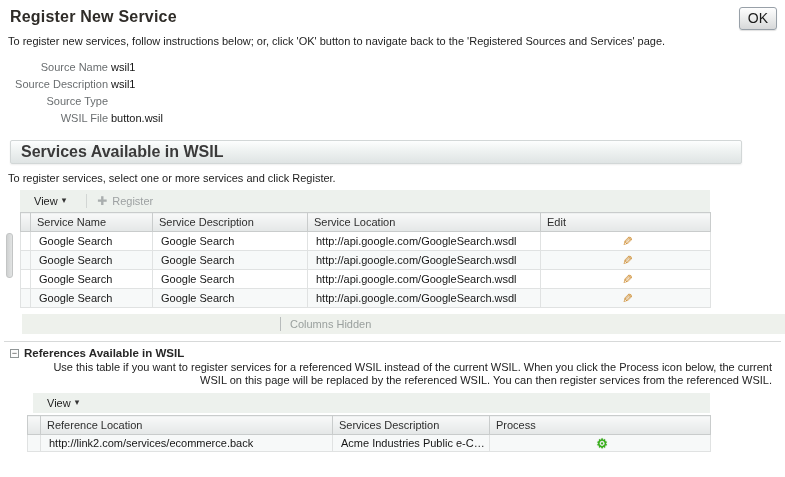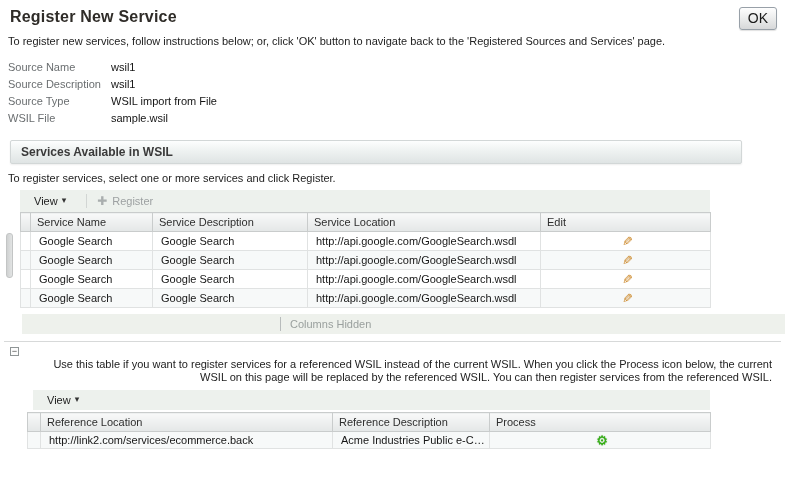--- a/index.html
+++ b/index.html
@@ -20,27 +20,27 @@
     font-family: "Liberation Sans", sans-serif; font-size: 14px; color: #1a1a1a;
     background: linear-gradient(#fefefe, #e9eaea 55%, #d7d8d9);
     border: 1px solid #98a0a8; border-radius: 3px;
     box-shadow: 0 1px 1px rgba(0,0,0,.12);
     cursor: pointer;
   }
   .intro { margin: 9px 8px 0 8px; color: #222; }
 
   .form-area { margin: 12px 0 0 8px; }
   .form-row { display: flex; line-height: 17px; }
-  .form-label { width: 100px; text-align: left; color: #6a6e70; }
+  .form-label { width: 100px; text-align: right; color: #6a6e70; }
   .form-value { margin-left: 3px; color: #141414; }
 
   .section-bar {
     margin: 13px 10px 0 10px; height: 24px; line-height: 22px;
     padding-left: 10px;
-    font-weight: bold; font-size: 12px; color: #3a3a3a;
+    font-weight: bold; font-size: 16px; color: #3a3a3a;
     background: linear-gradient(#fdfefe, #eef2f1 45%, #dfe4e4);
     border: 1px solid #d2d7d7; border-radius: 2px;
     box-shadow: 0 1px 2px rgba(0,0,0,.07);
     width: 732px;
   }
   .svc-instruction { margin: 8px 8px 6px 8px; color: #222; }
 
   .toolbar {
     margin-left: 20px; width: 690px; height: 22px;
     background: #edf1ed;
@@ -111,25 +111,24 @@
   <div class="form-row">
     <span class="form-label">Source Name</span>
     <span class="form-value">wsil1</span>
   </div>
   <div class="form-row">
     <span class="form-label">Source Description</span>
     <span class="form-value">wsil1</span>
   </div>
   <div class="form-row">
     <span class="form-label">Source Type</span>
-    <span class="form-value">WSIL import from File</span>
   </div>
   <div class="form-row">
     <span class="form-label">WSIL File</span>
-    <span class="form-value">sample.wsil</span>
+    <span class="form-value">button.wsil</span>
   </div>
 </div>
 
 <div class="section-bar">Services Available in WSIL</div>
 
 <div class="svc-instruction">To register services, select one or more services and click Register.</div>
 
 <div class="toolbar">
   <span class="view-menu">
     <span>View</span>
@@ -192,20 +191,21 @@
   </table>
 
 <div class="columns-hidden-strip">
   <span class="columns-hidden-label">Columns Hidden</span>
 </div>
 
 <hr class="rule">
 
 <div class="ref-header-row">
   <span class="collapse-box">−</span>
+  <span class="ref-title">References Available in WSIL</span>
 </div>
 
 <div class="ref-description">Use this table if you want to register services for a referenced WSIL instead of the current WSIL. When you click the Process icon below, the current WSIL on this page will be replaced by the referenced WSIL. You can then register services from the referenced WSIL.</div>
 
 <div class="ref-toolbar-wrap">
   <div class="toolbar ref-toolbar">
     <span class="view-menu">
       <span>View</span>
       <span class="view-arrow">▾</span>
     </span>
@@ -216,21 +216,21 @@
   <colgroup>
       <col style="width:13px">
       <col style="width:292px">
       <col style="width:157px">
       <col style="width:221px">
     </colgroup>
   <tbody>
       <tr>
     <th class="sel-col"></th>
     <th>Reference Location</th>
-    <th>Reference Description</th>
+    <th>Services Description</th>
     <th class="center">Process</th>
   </tr>
   <tr class="alt">
     <td class="sel-col"></td>
     <td>http://link2.com/services/ecommerce.back</td>
     <td>Acme Industries Public e-Co...</td>
     <td class="center"><span class="gear-icon">⚙</span></td>
   </tr>
 </tbody>
   </table>

